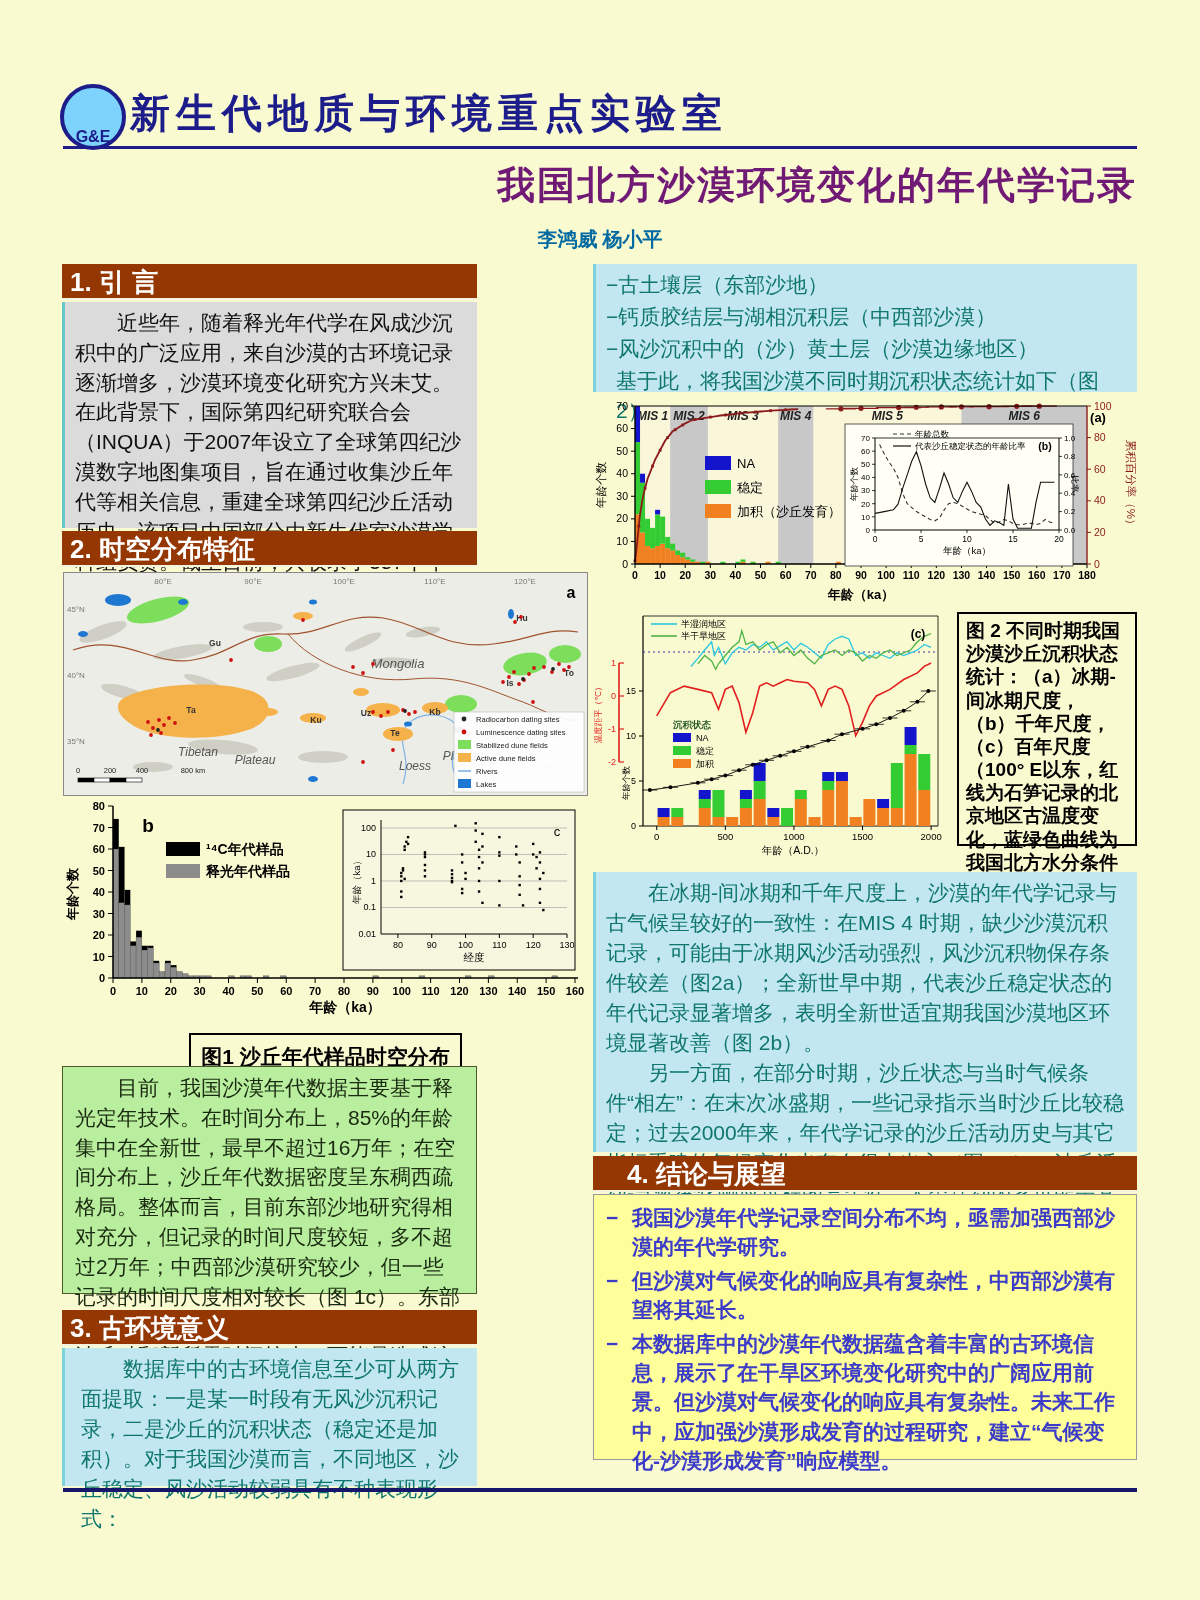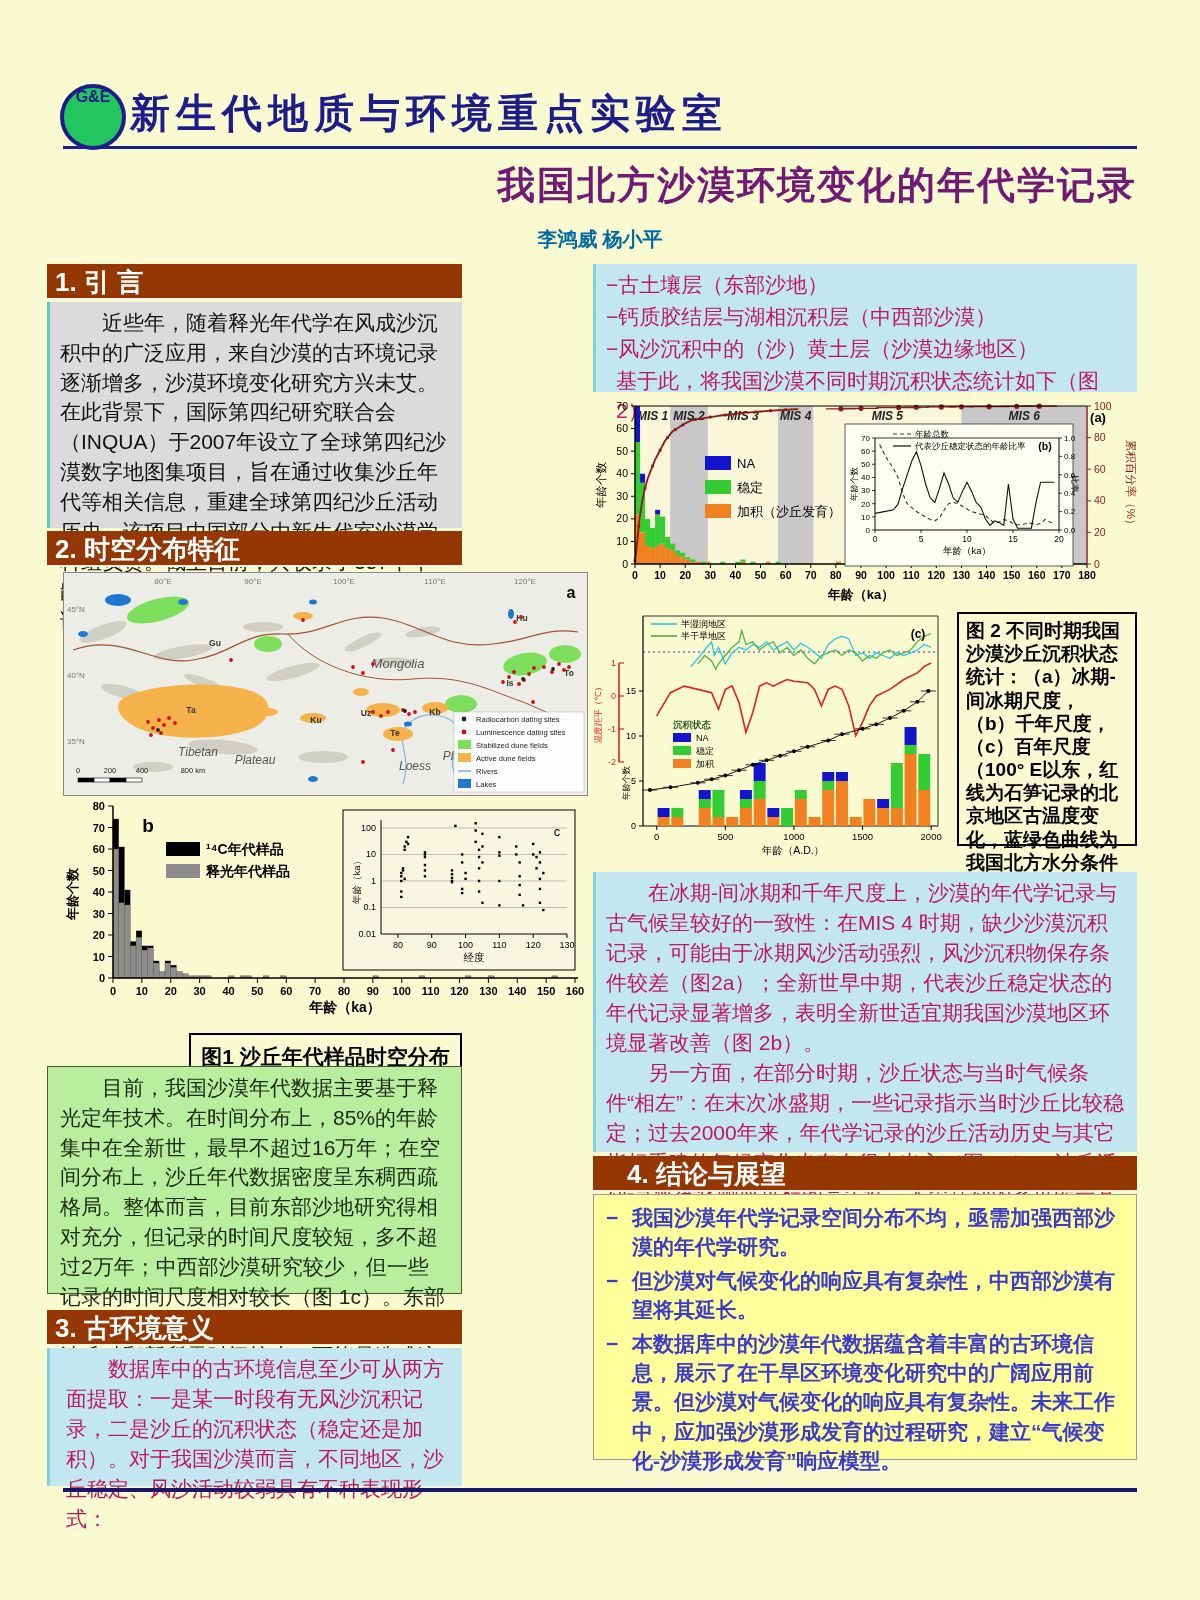--- a/index.html
+++ b/index.html
@@ -1,29 +1,29 @@
 <!DOCTYPE html>
 <html><head>
 <meta charset="utf-8">
 <style>
   html,body{margin:0;padding:0;}
   body{width:1200px;height:1600px;background:#FAFAD0;font-family:"Liberation Sans","DejaVu Sans",sans-serif;position:relative;overflow:hidden;}
   .abs{position:absolute;}
   .page{position:absolute;left:0;top:0;width:1200px;height:1600px;background:#FAFAD0;}
-  .logo{left:60px;top:84px;width:58px;height:58px;border:4px solid #1C1C8A;border-radius:50%;background:#22c55e;
-        display:flex;align-items:flex-start;justify-content:center;font-weight:bold;color:#1C1C8A;font-size:16px;}
+  .logo{left:60px;top:84px;width:58px;height:58px;border:4px solid #1C1C8A;border-radius:50%;background:#7dd3fc;
+        display:flex;align-items:flex-end;justify-content:center;font-weight:bold;color:#1C1C8A;font-size:16px;}
   .labname{left:130px;top:86px;font-size:40px;font-weight:bold;color:#1C1C8A;letter-spacing:6px;font-family:"Liberation Serif","DejaVu Serif",serif;}
   .hr-navy{left:63px;top:146px;width:1074px;height:3px;background:#1C1C8A;}
   .main-title{left:63px;top:160px;width:1074px;text-align:right;font-size:38px;font-weight:bold;color:#701a75;letter-spacing:2px;}
   .authors{left:63px;top:226px;width:1074px;text-align:center;font-size:20px;font-weight:bold;color:#0369a1;font-family:"Liberation Serif","DejaVu Serif",serif;}
   .sec-h{height:36px;background:#943702;color:#fff;font-size:26px;font-weight:bold;line-height:36px;padding-left:8px;box-sizing:border-box;border-bottom:2px solid #F3F3E0;}
-  .lcol{left:47px;width:415px;}
+  .lcol{left:62px;width:415px;}
   .rcol{left:593px;width:544px;padding-left:34px;}
   .graybox{background:#DBDBDB;border-left:3px solid #66C8C8;padding:6px 12px 6px 10px;box-sizing:border-box;font-size:21px;line-height:1.42;color:#111;font-weight:500;}
-  .bluebox{background:#C2E7F1;border-left:3px solid #7ED2DC;padding:6px 12px 6px 10px;box-sizing:border-box;font-size:21px;line-height:1.43;color:#be185d;font-weight:500;}
+  .bluebox{background:#C2E7F1;border-left:3px solid #7ED2DC;padding:6px 12px 6px 10px;box-sizing:border-box;font-size:21px;line-height:1.43;color:#0f766e;font-weight:500;}
   .greenbox{background:#B9EE9E;border:1px solid #4A5A2A;padding:6px 12px;box-sizing:border-box;font-size:21px;line-height:1.42;color:#1A2A10;font-weight:500;}
   .yellowbox{background:#FEFE9A;border:1px solid #999;padding:8px 12px;box-sizing:border-box;font-size:21px;line-height:1.4;color:#3C3CC8;font-weight:600;}
   .indent{text-indent:2em;}
   .cap{border:2px solid #000;padding:8px 10px;font-size:21px;font-weight:bold;color:#000;background:#FAFAD0;display:inline-block;}
   .figcap2{border:2px solid #000;background:#FAFAD0;padding:5px 7px;box-sizing:border-box;font-size:19px;line-height:1.22;font-weight:bold;color:#000;}
   .bullet{display:flex;margin-bottom:4px;}
   .bullet .dash{flex:0 0 26px;color:#3C3CC8;font-weight:bold;}
   .rline{margin-bottom:2px;}
   .rline.cont{padding-left:10px;}
   .footer-line{left:63px;top:1488px;width:1074px;height:4px;background:#16166B;}

